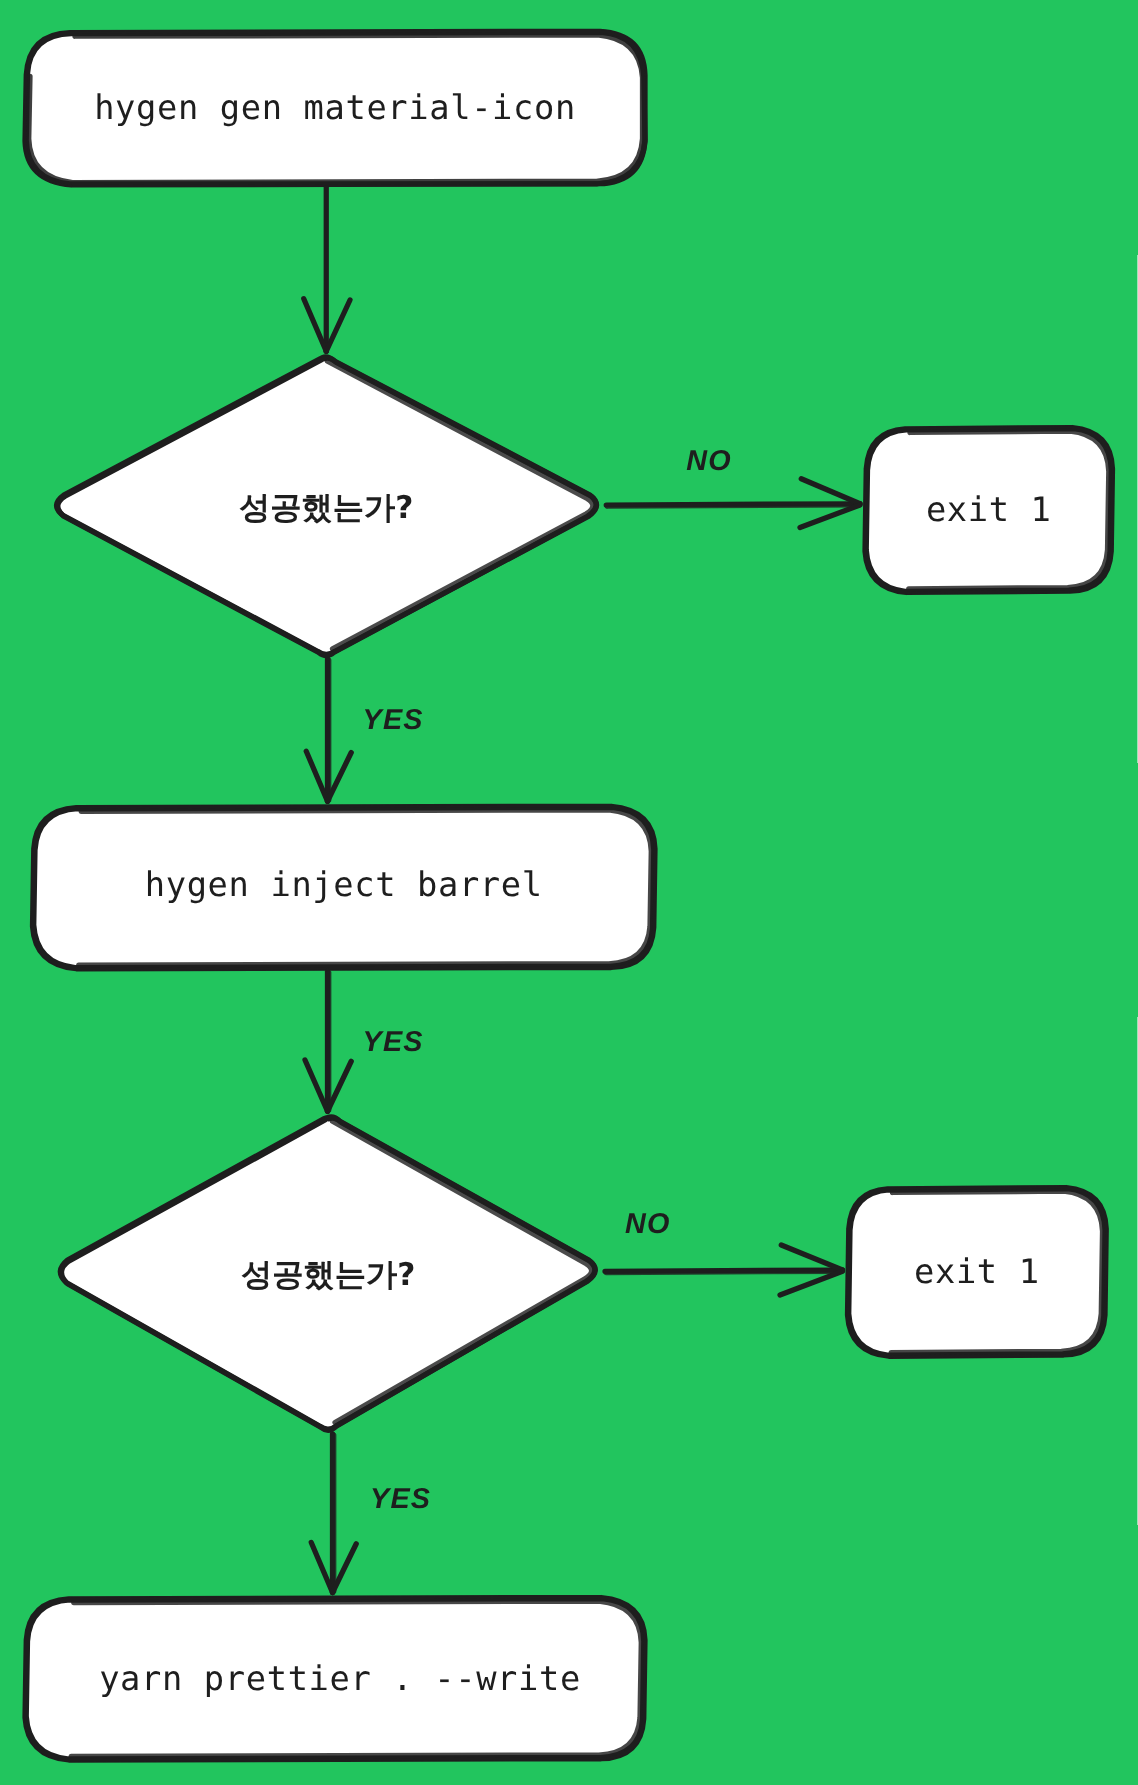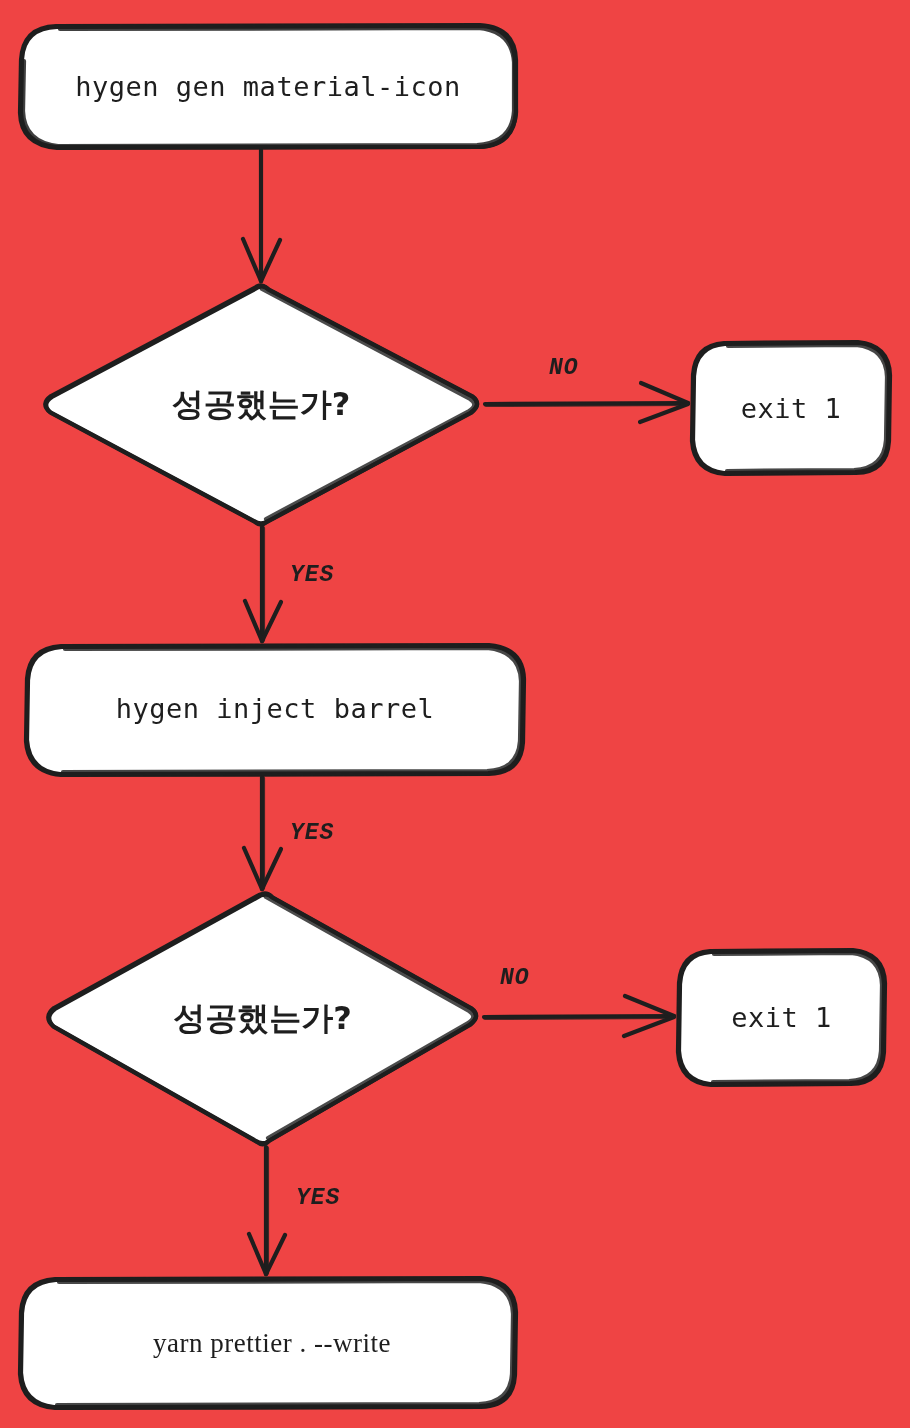--- a/index.html
+++ b/index.html
@@ -8,21 +8,21 @@
     padding: 0;
     background: #ffffff;
   }
   body {
     font-family: "Liberation Sans", sans-serif;
   }
   #canvas {
     position: relative;
     width: 910px;
     height: 1428px;
-    background: #ef4444;
+    background: #22c55e;
     overflow: hidden;
   }
   #sketch {
     position: absolute;
     left: 0;
     top: 0;
     width: 910px;
     height: 1428px;
   }
   .node-label {
@@ -35,27 +35,27 @@
     pointer-events: none;
     white-space: pre;
   }
   .mono-label {
     font-family: "DejaVu Sans Mono", "Liberation Mono", monospace;
     font-size: 27px;
     letter-spacing: 0.5px;
   }
   .kr-label {
     font-family: "DejaVu Sans", sans-serif;
-    font-size: 32px;
+    font-size: 25px;
     font-weight: 600;
   }
   .edge-label {
     position: absolute;
     color: #1e1e1e;
-    font-family: Liberation Mono, monospace;
+    font-family: Liberation Sans, sans-serif;
     font-size: 23px;
     font-weight: 700;
     font-style: italic;
     letter-spacing: 1px;
     pointer-events: none;
     white-space: pre;
   }
 </style>
 </head>
 <body>
@@ -182,21 +182,21 @@
   <div class="node-label kr-label" style="left:42px; top:285px; width:438px; height:240px;">성공했는가?</div>
 
   <div class="node-label mono-label" style="left:692px; top:342px; width:198px; height:132px;">exit 1</div>
 
   <div class="node-label mono-label" style="left:26px; top:645px; width:498px; height:126px;">hygen inject barrel</div>
 
   <div class="node-label kr-label" style="left:45px; top:893px; width:435px; height:252px;">성공했는가?</div>
 
   <div class="node-label mono-label" style="left:678px; top:950px; width:207px; height:135px;">exit 1</div>
 
-  <div class="node-label mono-label" style="left:20px; top:1278px; width:504px; height:130px;font-family:Liberation Serif, serif;">yarn prettier . --write</div>
+  <div class="node-label mono-label" style="left:20px; top:1278px; width:504px; height:130px;">yarn prettier . --write</div>
 
   <div class="edge-label" style="left:549px; top:355px;">NO</div>
 
   <div class="edge-label" style="left:290px; top:562px;">YES</div>
 
   <div class="edge-label" style="left:290px; top:820px;">YES</div>
 
   <div class="edge-label" style="left:500px; top:965px;">NO</div>
 
   <div class="edge-label" style="left:296px; top:1185px;">YES</div>

